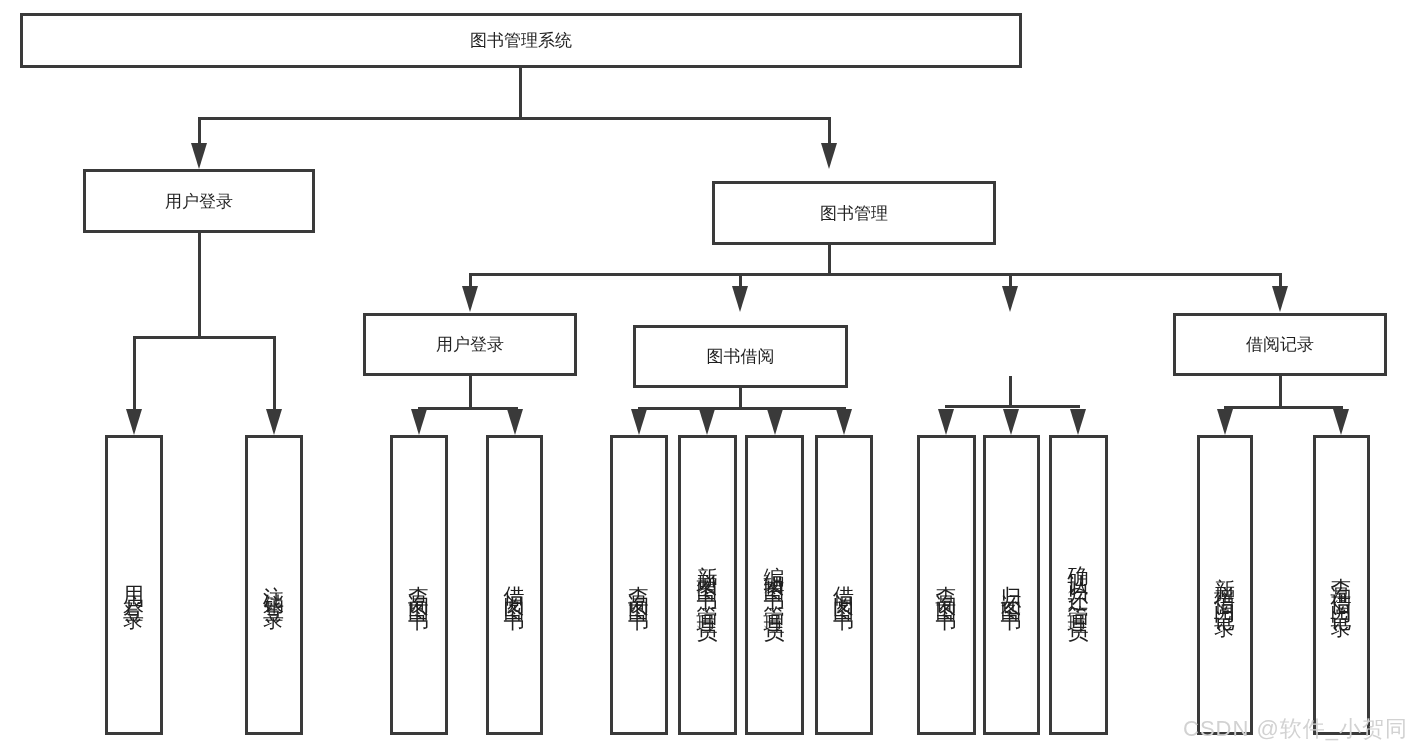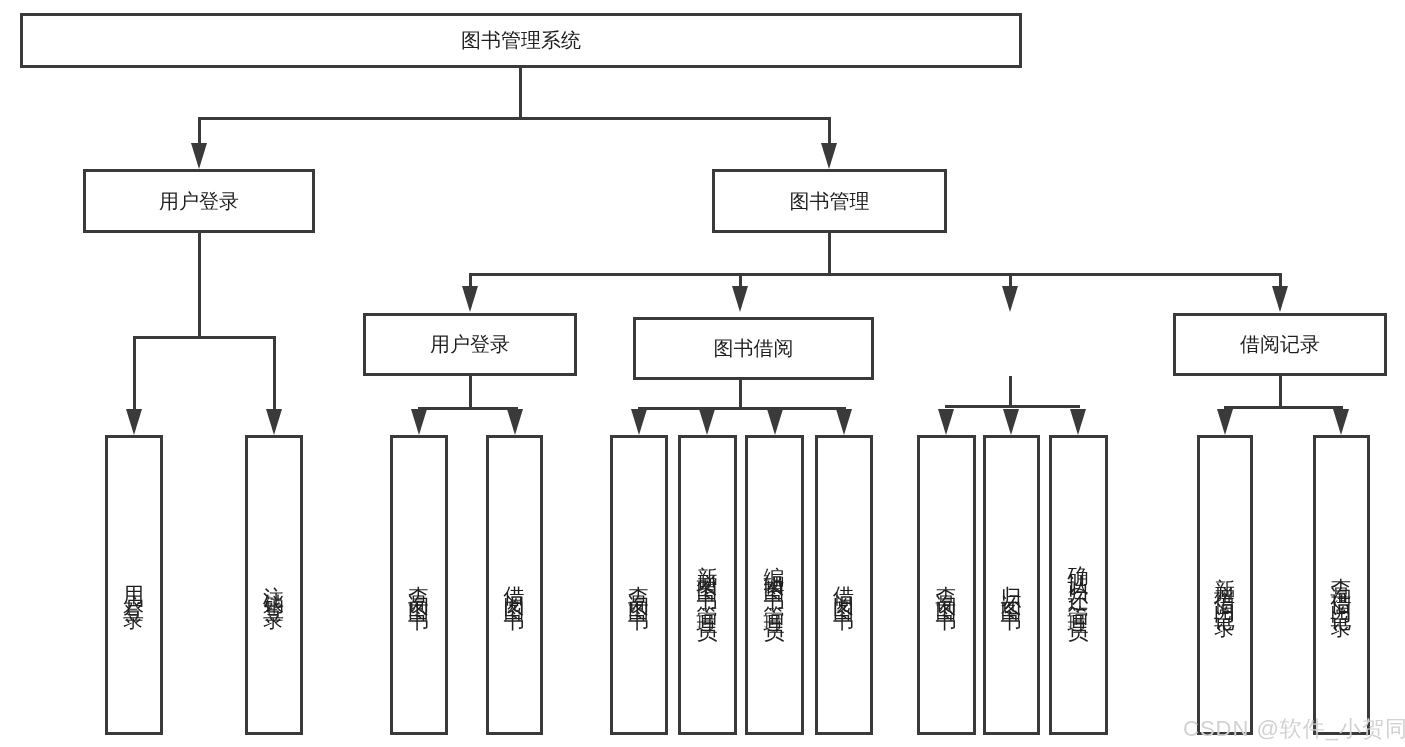--- a/index.html
+++ b/index.html
@@ -23,21 +23,21 @@
   .box {
     position: absolute;
     border: 3px solid var(--line);
     background: #fff;
     display: flex;
     align-items: center;
     justify-content: center;
     color: var(--text);
     z-index: 2;
   }
-  .hbox { font-size: 20px; }
+  .hbox { font-size: 17px; }
   .hbox span { white-space: nowrap; }
   .vbox {
     top: 435px;
     height: 300px;
     font-size: 21px;
   }
   .vbox span {
     writing-mode: vertical-rl;
     text-orientation: mixed;
     letter-spacing: 8px;
@@ -81,21 +81,21 @@
   <div class="ln" style="left:519px; top:68px; width:3px; height:49px;"></div>
   <div class="ln" style="left:198px; top:117px; width:633px; height:3px;"></div>
   <div class="ln" style="left:198px; top:120px; width:3px; height:23px;"></div>
   <div class="ln" style="left:828px; top:120px; width:3px; height:23px;"></div>
   <div class="arrow" style="left:191px; top:143px;"></div>
   <div class="arrow" style="left:821px; top:143px;"></div>
 
   <div class="box hbox" style="left:83px; top:169px; width:232px; height:64px;">
     <span>用户登录</span>
   </div>
-  <div class="box hbox" style="left:712px; top:169px; width:235px; height:64px;">
+  <div class="box hbox" style="left:712px; top:181px; width:284px; height:64px;">
     <span>图书管理</span>
   </div>
 
   <div class="ln" style="left:198px; top:233px; width:3px; height:103px;"></div>
   <div class="ln" style="left:133px; top:336px; width:143px; height:3px;"></div>
   <div class="ln" style="left:133px; top:339px; width:3px; height:72px;"></div>
   <div class="ln" style="left:273px; top:339px; width:3px; height:72px;"></div>
   <div class="arrow" style="left:126px; top:409px;"></div>
   <div class="arrow" style="left:266px; top:409px;"></div>
 
@@ -106,21 +106,21 @@
   <div class="ln" style="left:1009px; top:276px; width:3px; height:12px;"></div>
   <div class="ln" style="left:1279px; top:276px; width:3px; height:12px;"></div>
   <div class="arrow" style="left:462px; top:286px;"></div>
   <div class="arrow" style="left:732px; top:286px;"></div>
   <div class="arrow" style="left:1002px; top:286px;"></div>
   <div class="arrow" style="left:1272px; top:286px;"></div>
 
   <div class="box hbox" style="left:363px; top:313px; width:214px; height:63px;">
     <span>用户登录</span>
   </div>
-  <div class="box hbox" style="left:633px; top:317px; width:241px; height:63px;">
+  <div class="box hbox" style="left:633px; top:325px; width:215px; height:63px;">
     <span>图书借阅</span>
   </div>
   <div class="box hbox" style="left:1173px; top:313px; width:214px; height:63px;">
     <span>借阅记录</span>
   </div>
 
   <div class="ln" style="left:469px; top:376px; width:3px; height:31px;"></div>
   <div class="ln" style="left:418px; top:407px; width:100px; height:3px;"></div>
   <div class="arrow" style="left:411px; top:409px;"></div>
   <div class="arrow" style="left:507px; top:409px;"></div>

